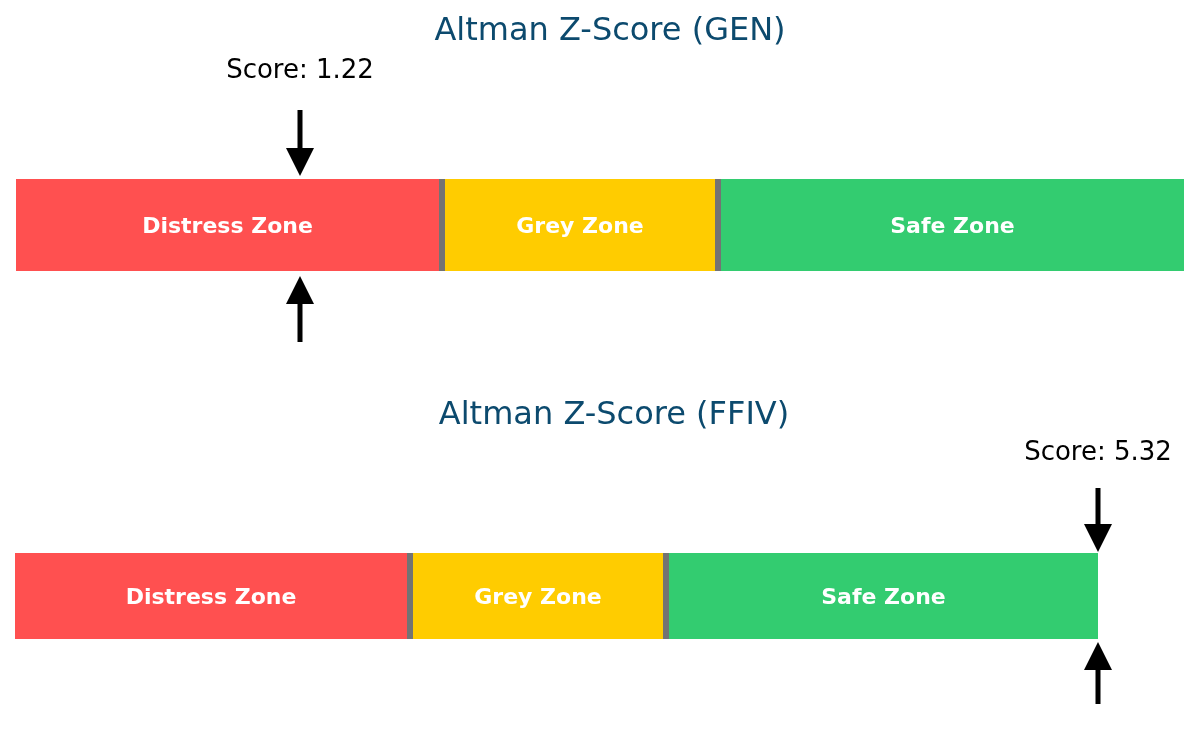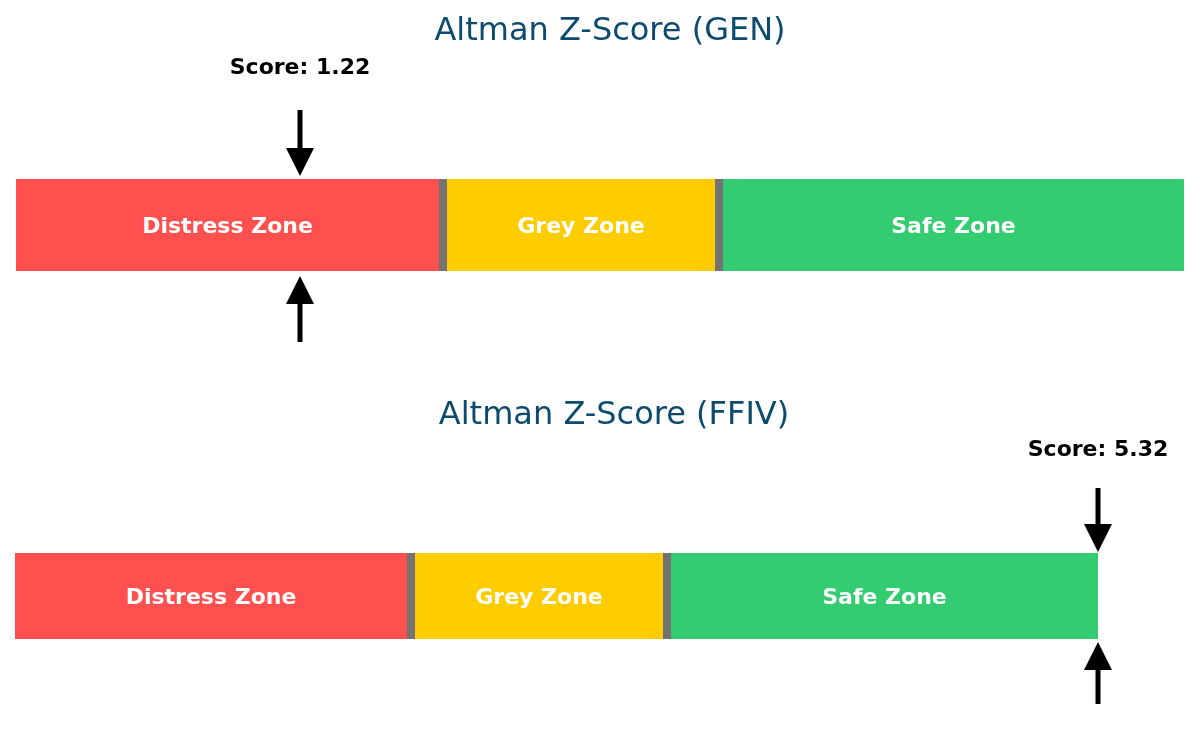--- a/index.html
+++ b/index.html
@@ -3,22 +3,22 @@
 <meta charset="utf-8">
 <style>
   html, body { margin: 0; padding: 0; background: #ffffff; }
   body { width: 1200px; height: 746px; position: relative; overflow: hidden;
          font-family: "DejaVu Sans", sans-serif; }
   .title { position: absolute; left: 10px; width: 1200px; text-align: center;
            color: #0c4a6e; font-size: 32px; font-weight: normal; }
   .bar { position: absolute; display: flex; }
   .zone { height: 100%; display: flex; align-items: center; justify-content: center;
           color: #ffffff; font-weight: bold; font-size: 22px; box-sizing: border-box; }
-  .zone + .zone { border-left: 8px solid #737373; }
-  .score-label { position: absolute; font-weight: bold; font-size: 22px; color: #000;
+  .zone + .zone { border-left: 6px solid #737373; }
+  .score-label { position: absolute; font-weight: normal; font-size: 26px; color: #000;
                  white-space: nowrap; transform: translateX(-50%); }
   .arrow { position: absolute; width: 30px; transform: translateX(-50%); }
 </style>
 </head>
 <body>
 
 <div>
   <div class="title" style="top:10px;">Altman Z-Score (GEN)</div>
 
   <div class="score-label" style="left:300px; top:54px;">Score: 1.22</div>

